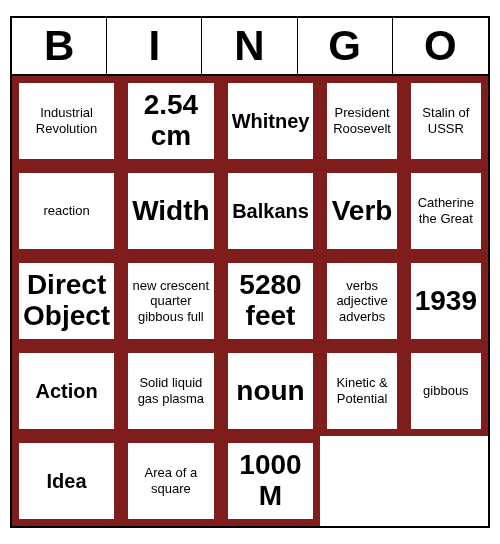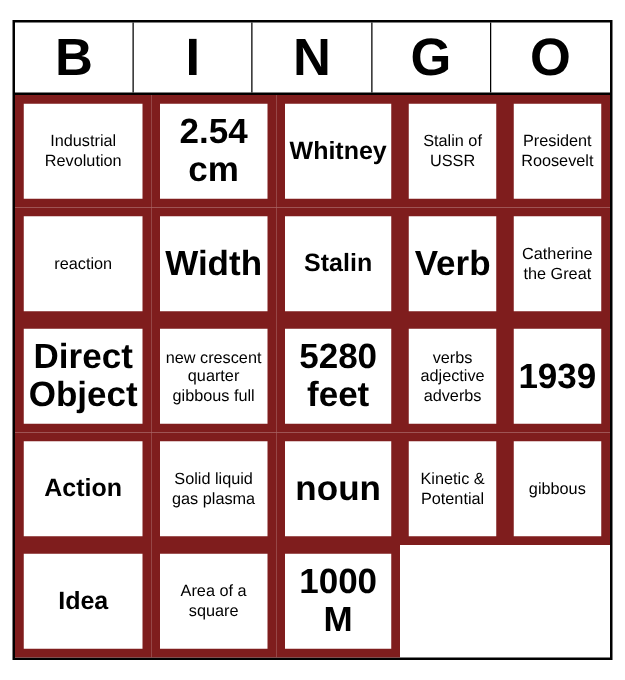--- a/index.html
+++ b/index.html
@@ -69,25 +69,25 @@
   <div class="bingo-header-cell">B</div>
       <div class="bingo-header-cell">I</div>
       <div class="bingo-header-cell">N</div>
       <div class="bingo-header-cell">G</div>
       <div class="bingo-header-cell">O</div>
     </div>
   <div class="bingo-grid">
   <div class="bingo-cell">Industrial Revolution</div>
       <div class="bingo-cell large">2.54 cm</div>
       <div class="bingo-cell medium">Whitney</div>
+      <div class="bingo-cell">President Roosevelt</div>
       <div class="bingo-cell">Stalin of USSR</div>
-      <div class="bingo-cell">President Roosevelt</div>
       <div class="bingo-cell">reaction</div>
       <div class="bingo-cell large">Width</div>
-      <div class="bingo-cell medium">Stalin</div>
+      <div class="bingo-cell medium">Balkans</div>
       <div class="bingo-cell large">Verb</div>
       <div class="bingo-cell">Catherine the Great</div>
       <div class="bingo-cell large">Direct Object</div>
       <div class="bingo-cell">new crescent quarter gibbous full</div>
       <div class="bingo-cell large">5280 feet</div>
       <div class="bingo-cell">verbs adjective adverbs</div>
       <div class="bingo-cell large">1939</div>
       <div class="bingo-cell medium">Action</div>
       <div class="bingo-cell">Solid liquid gas plasma</div>
       <div class="bingo-cell large">noun</div>

